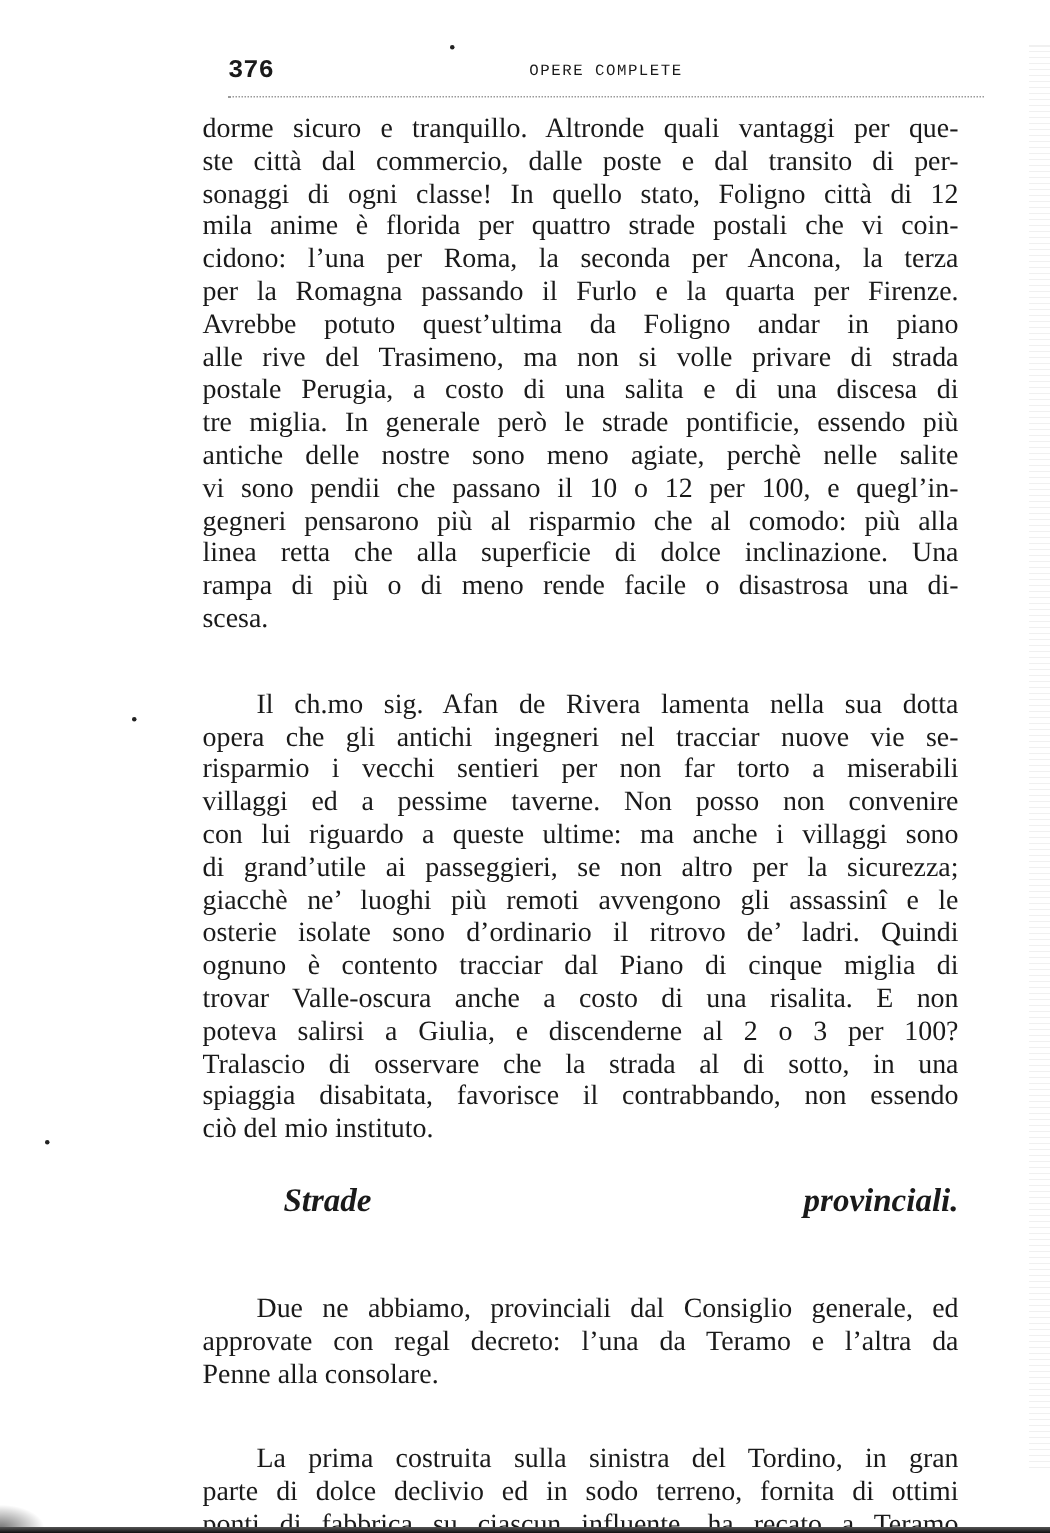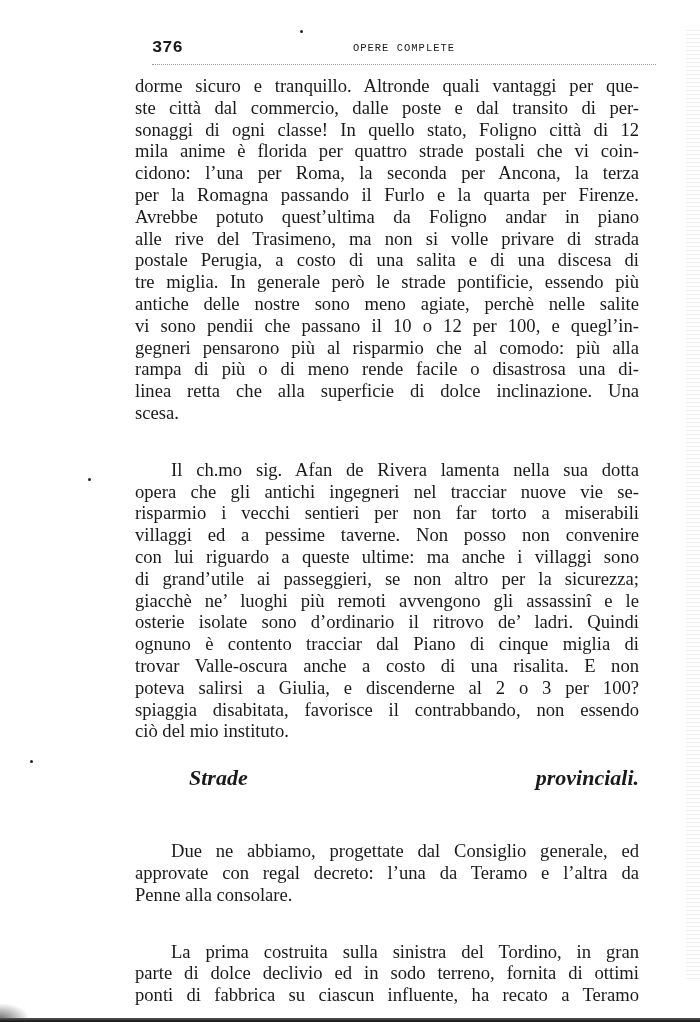--- a/index.html
+++ b/index.html
@@ -71,49 +71,50 @@
       <span class="line">mila anime è florida per quattro strade postali che vi coin-</span>
       <span class="line">cidono: l’una per Roma, la seconda per Ancona, la terza</span>
       <span class="line">per la Romagna passando il Furlo e la quarta per Firenze.</span>
       <span class="line">Avrebbe potuto quest’ultima da Foligno andar in piano</span>
       <span class="line">alle rive del Trasimeno, ma non si volle privare di strada</span>
       <span class="line">postale Perugia, a costo di una salita e di una discesa di</span>
       <span class="line">tre miglia. In generale però le strade pontificie, essendo più</span>
       <span class="line">antiche delle nostre sono meno agiate, perchè nelle salite</span>
       <span class="line">vi sono pendii che passano il 10 o 12 per 100, e quegl’in-</span>
       <span class="line">gegneri pensarono più al risparmio che al comodo: più alla</span>
+      <span class="line">linea retta che alla superficie di dolce inclinazione. Una</span>
       <span class="line">rampa di più o di meno rende facile o disastrosa una di-</span>
-      <span class="line">linea retta che alla superficie di dolce inclinazione. Una</span>
       <span class="line last">scesa.</span>
     </div>
 
     <div>
       <span class="line indent">Il ch.mo sig. Afan de Rivera lamenta nella sua dotta</span>
       <span class="line">opera che gli antichi ingegneri nel tracciar nuove vie se-</span>
       <span class="line">risparmio i vecchi sentieri per non far torto a miserabili</span>
       <span class="line">villaggi ed a pessime taverne. Non posso non convenire</span>
       <span class="line">con lui riguardo a queste ultime: ma anche i villaggi sono</span>
       <span class="line">di grand’utile ai passeggieri, se non altro per la sicurezza;</span>
       <span class="line">giacchè ne’ luoghi più remoti avvengono gli assassinî e le</span>
       <span class="line">osterie isolate sono d’ordinario il ritrovo de’ ladri. Quindi</span>
       <span class="line">ognuno è contento tracciar dal Piano di cinque miglia di</span>
       <span class="line">trovar Valle-oscura anche a costo di una risalita. E non</span>
       <span class="line">poteva salirsi a Giulia, e discenderne al 2 o 3 per 100?</span>
+      <span class="line">Tralascio di osservare che la strada al di sotto, in una</span>
       <span class="line">spiaggia disabitata, favorisce il contrabbando, non essendo</span>
       <span class="line last">ciò del mio instituto.</span>
     </div>
 
     <div class="gap"></div>
 
     <span class="subheading">Strade provinciali.</span>
 
     <div class="gap-small"></div>
 
     <div>
-      <span class="line indent">Due ne abbiamo, progettate dal Consiglio generale, ed</span>
+      <span class="line indent">Due ne abbiamo, provinciali dal Consiglio generale, ed</span>
       <span class="line">approvate con regal decreto: l’una da Teramo e l’altra da</span>
       <span class="line last">Penne alla consolare.</span>
     </div>
 
     <div>
       <span class="line indent">La prima costruita sulla sinistra del Tordino, in gran</span>
       <span class="line">parte di dolce declivio ed in sodo terreno, fornita di ottimi</span>
       <span class="line">ponti di fabbrica su ciascun influente, ha recato a Teramo</span>
     </div>
   </div>

